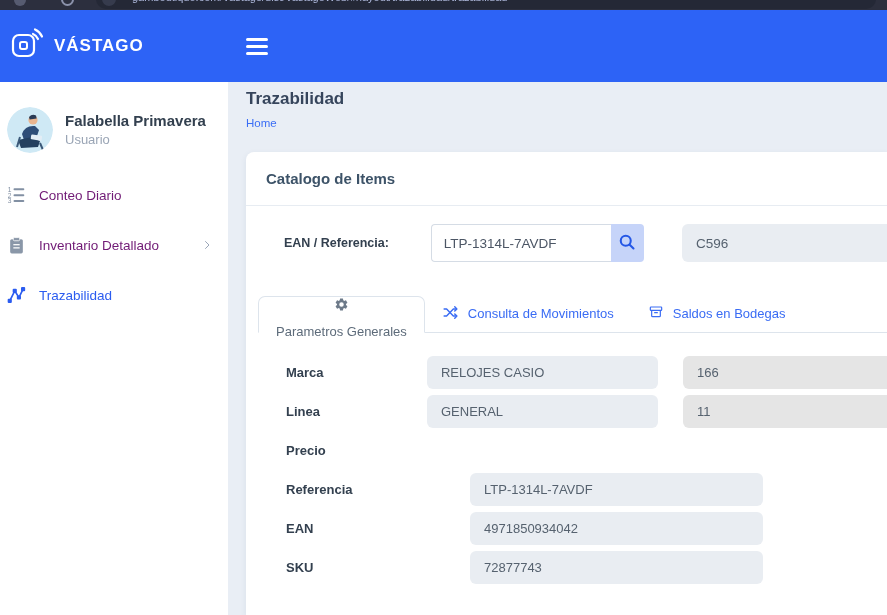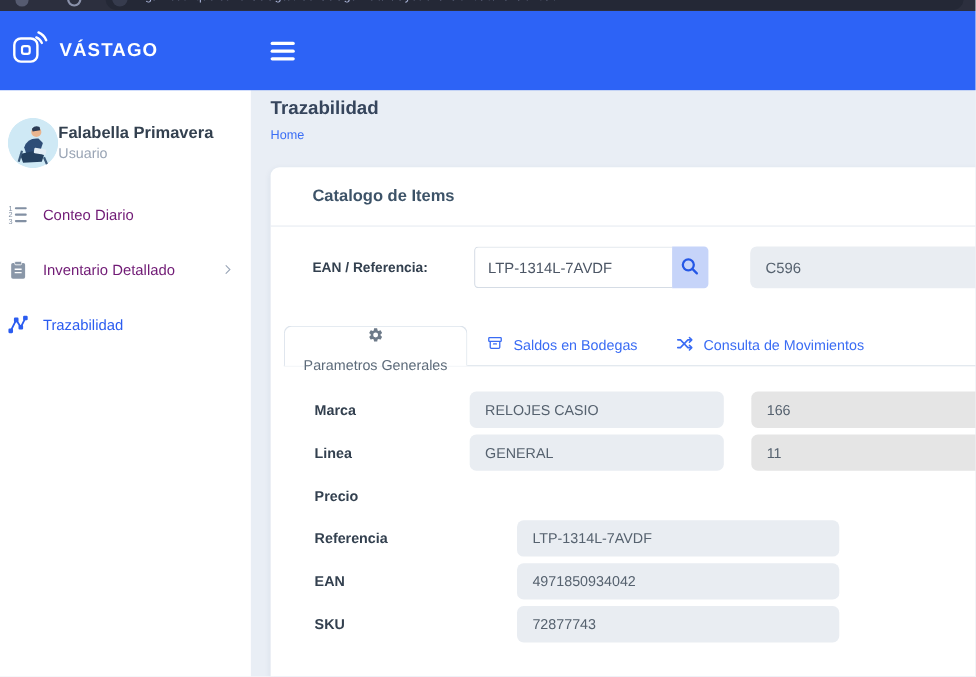--- a/index.html
+++ b/index.html
@@ -18,37 +18,37 @@
   .navbar { position:absolute; top:10px; left:0; width:887px; height:72px; background:#2d63f6; display:flex; align-items:center; z-index:20; }
   .brand { width:228px; display:flex; align-items:center; padding-left:9px; cursor:pointer; }
   .brand-text { color:#ffffff; font-size:17px; font-weight:bold; letter-spacing:1px; margin-left:9px; }
   .hamburger { margin-left:18px; width:22px; cursor:pointer; }
   .hamburger div { height:3px; background:#ffffff; border-radius:2px; margin:4px 0; }
 
   
   .sidebar { position:absolute; top:82px; left:0; width:228px; height:533px; background:#ffffff; z-index:10; }
   .user-block { display:flex; align-items:flex-start; padding:25px 0 0 7px; }
   .avatar { width:46px; height:46px; border-radius:50%; overflow:hidden; flex:0 0 46px; }
-  .user-meta { margin-left:0; padding-top:5px; }
+  .user-meta { margin-left:12px; padding-top:5px; }
   .user-name { font-size:15px; font-weight:bold; color:#33404f; }
   .user-role { font-size:13px; color:#9aa5b5; margin-top:3px; }
   .menu { margin-top:17px; }
   .menu-item { height:50px; display:flex; align-items:center; padding-left:5px; color:#701a75; font-size:13.5px; cursor:pointer; }
   .menu-item .mi-icon { width:22px; height:22px; display:flex; align-items:center; justify-content:center; margin-right:12px; }
   .menu-item.active { color:#2b5cf0; }
   .chev { margin-left:auto; margin-right:15px; color:#9aa6b8; display:flex; }
 
   
   .main { position:absolute; top:82px; left:228px; width:659px; height:533px; background:#e9eef5; }
   .page-head { padding:7px 0 0 18px; }
   .page-title { font-size:17px; font-weight:bold; color:#36455c; }
   .breadcrumb-link { display:inline-block; margin-top:8px; font-size:11.5px; color:#3b6ef5; text-decoration:none; cursor:pointer; }
 
   .card { position:absolute; top:70px; left:18px; right:0; bottom:0; background:#ffffff; border-radius:8px 0 0 0; box-shadow:0 2px 6px rgba(40,60,100,.08); }
-  .card-header { height:54px; display:flex; align-items:center; padding-left:38px; border-bottom:1px solid #e7ecf2; }
+  .card-header { height:54px; display:flex; align-items:center; padding-left:20px; border-bottom:1px solid #e7ecf2; }
   .card-title { font-size:15px; font-weight:bold; color:#3d5368; }
 
   .search-row { display:flex; align-items:center; margin:18px 0 0 38px; height:38px; }
   .search-label { width:176px; font-size:12.5px; font-weight:bold; color:#33404f; }
   .search-input { width:180px; height:38px; border:1px solid #d5dce5; border-right:none; border-radius:4px 0 0 4px; padding:0 12px; font-size:13.5px; color:#4c5665; font-family:"Liberation Sans",sans-serif; outline:none; }
   .search-btn { width:40px; height:38px; background:#c6d4f9; border:none; border-radius:0 4px 4px 0; display:flex; align-items:center; justify-content:center; cursor:pointer; }
   .code-input { flex:1; height:38px; margin-left:38px; background:#e9edf2; border:none; border-radius:6px 0 0 6px; padding:0 14px; font-size:13.5px; color:#56626f; font-family:"Liberation Sans",sans-serif; }
 
   .tabs-row { display:flex; align-items:flex-end; margin:34px 0 0 12px; height:37px; border-bottom:1px solid #dde4ec; padding-right:14px; }
   .tab { display:flex; align-items:center; gap:9px; height:37px; padding:0 17px; font-size:13px; cursor:pointer; white-space:nowrap; }
@@ -193,39 +193,39 @@
         <div class="tab active">
           <span>
             <svg width="15" height="15" viewBox="0 0 24 24" fill="#6d7a89">
               <path d="M19.14 12.94c.04-.3.06-.61.06-.94 0-.32-.02-.64-.07-.94l2.03-1.58a.49.49 0 0 0 .12-.61l-1.92-3.32a.49.49 0 0 0-.59-.22l-2.39.96c-.5-.38-1.03-.7-1.62-.94l-.36-2.54a.48.48 0 0 0-.48-.41h-3.84c-.24 0-.43.17-.47.41l-.36 2.54c-.59.24-1.13.57-1.62.94l-2.39-.96a.49.49 0 0 0-.59.22L2.74 8.87c-.12.21-.08.47.12.61l2.03 1.58c-.05.3-.09.63-.09.94s.02.64.07.94l-2.03 1.58a.49.49 0 0 0-.12.61l1.92 3.32c.12.22.37.29.59.22l2.39-.96c.5.38 1.03.7 1.62.94l.36 2.54c.05.24.24.41.48.41h3.84c.24 0 .44-.17.47-.41l.36-2.54c.59-.24 1.13-.56 1.62-.94l2.39.96c.22.08.47 0 .59-.22l1.92-3.32c.12-.22.07-.47-.12-.61l-2.01-1.58zM12 15.6A3.6 3.6 0 1 1 12 8.4a3.6 3.6 0 0 1 0 7.2z"></path>
             </svg>
           </span>
           <span>Parametros Generales</span>
         </div>
         <div class="tab inactive">
           <span>
-            <svg width="16" height="16" viewBox="0 0 24 24" fill="none" stroke="#3a6cf4" stroke-width="1.8">
-              <rect x="3.5" y="4.5" width="17" height="5" rx="1"></rect>
-              <path d="M5.5 9.5v8a1.5 1.5 0 0 0 1.5 1.5h10a1.5 1.5 0 0 0 1.5-1.5v-8"></path>
-              <line x1="10" y1="13" x2="14" y2="13" stroke-linecap="round"></line>
-            </svg>
-          </span>
-          <span>Saldos en Bodegas</span>
-        </div>
-        <div class="tab inactive">
-          <span>
             <svg width="17" height="17" viewBox="0 0 24 24" fill="none" stroke="#3a6cf4" stroke-width="2" stroke-linecap="round" stroke-linejoin="round">
               <path d="M3 7h3.5l9.5 10h4"></path>
               <path d="M3 17h3.5l9.5-10h4"></path>
               <path d="M18 4l3 3-3 3"></path>
               <path d="M18 14l3 3-3 3"></path>
             </svg>
           </span>
           <span>Consulta de Movimientos</span>
         </div>
+        <div class="tab inactive">
+          <span>
+            <svg width="16" height="16" viewBox="0 0 24 24" fill="none" stroke="#3a6cf4" stroke-width="1.8">
+              <rect x="3.5" y="4.5" width="17" height="5" rx="1"></rect>
+              <path d="M5.5 9.5v8a1.5 1.5 0 0 0 1.5 1.5h10a1.5 1.5 0 0 0 1.5-1.5v-8"></path>
+              <line x1="10" y1="13" x2="14" y2="13" stroke-linecap="round"></line>
+            </svg>
+          </span>
+          <span>Saldos en Bodegas</span>
+        </div>
       </div>
 
       <div class="fields">
 
         <div class="field-row">
           <div class="field-label">Marca</div>
           <input class="field-value" type="text" readonly="" value="RELOJES CASIO" style="">
           <input class="field-code" type="text" readonly="" value="166" style="">
         </div>
 

